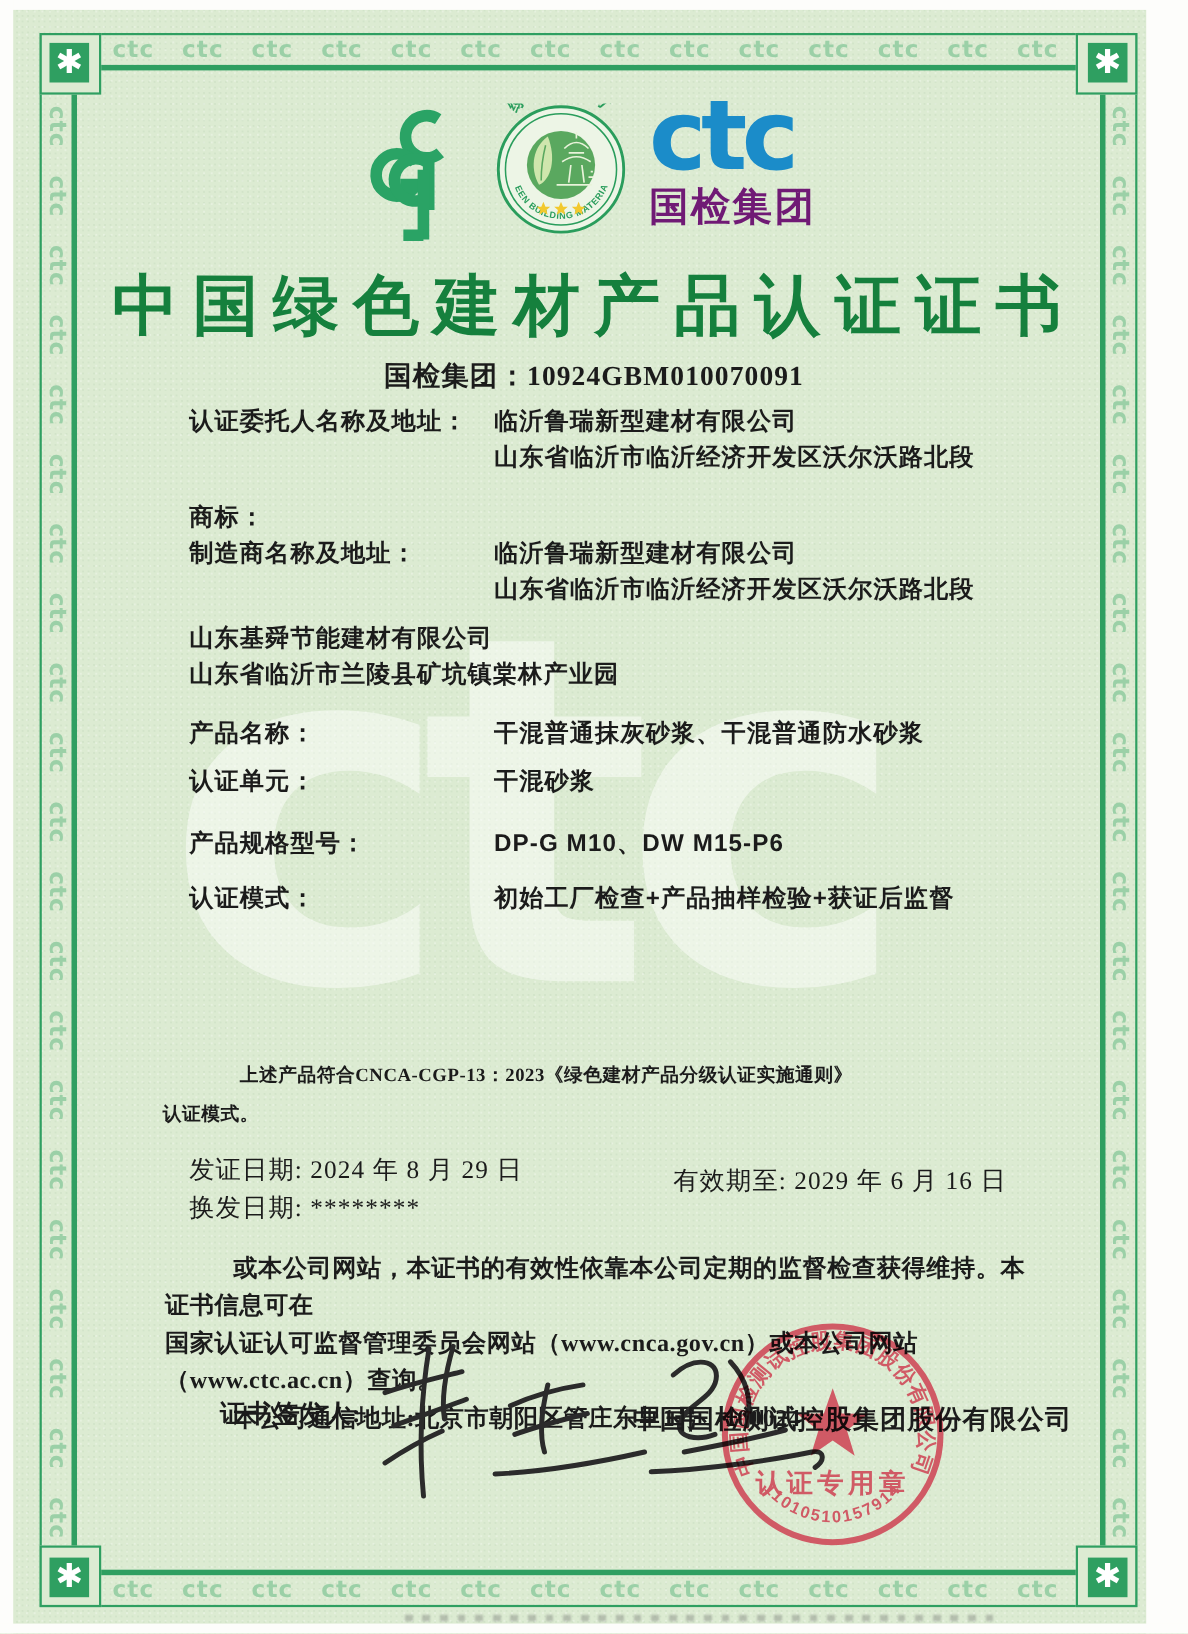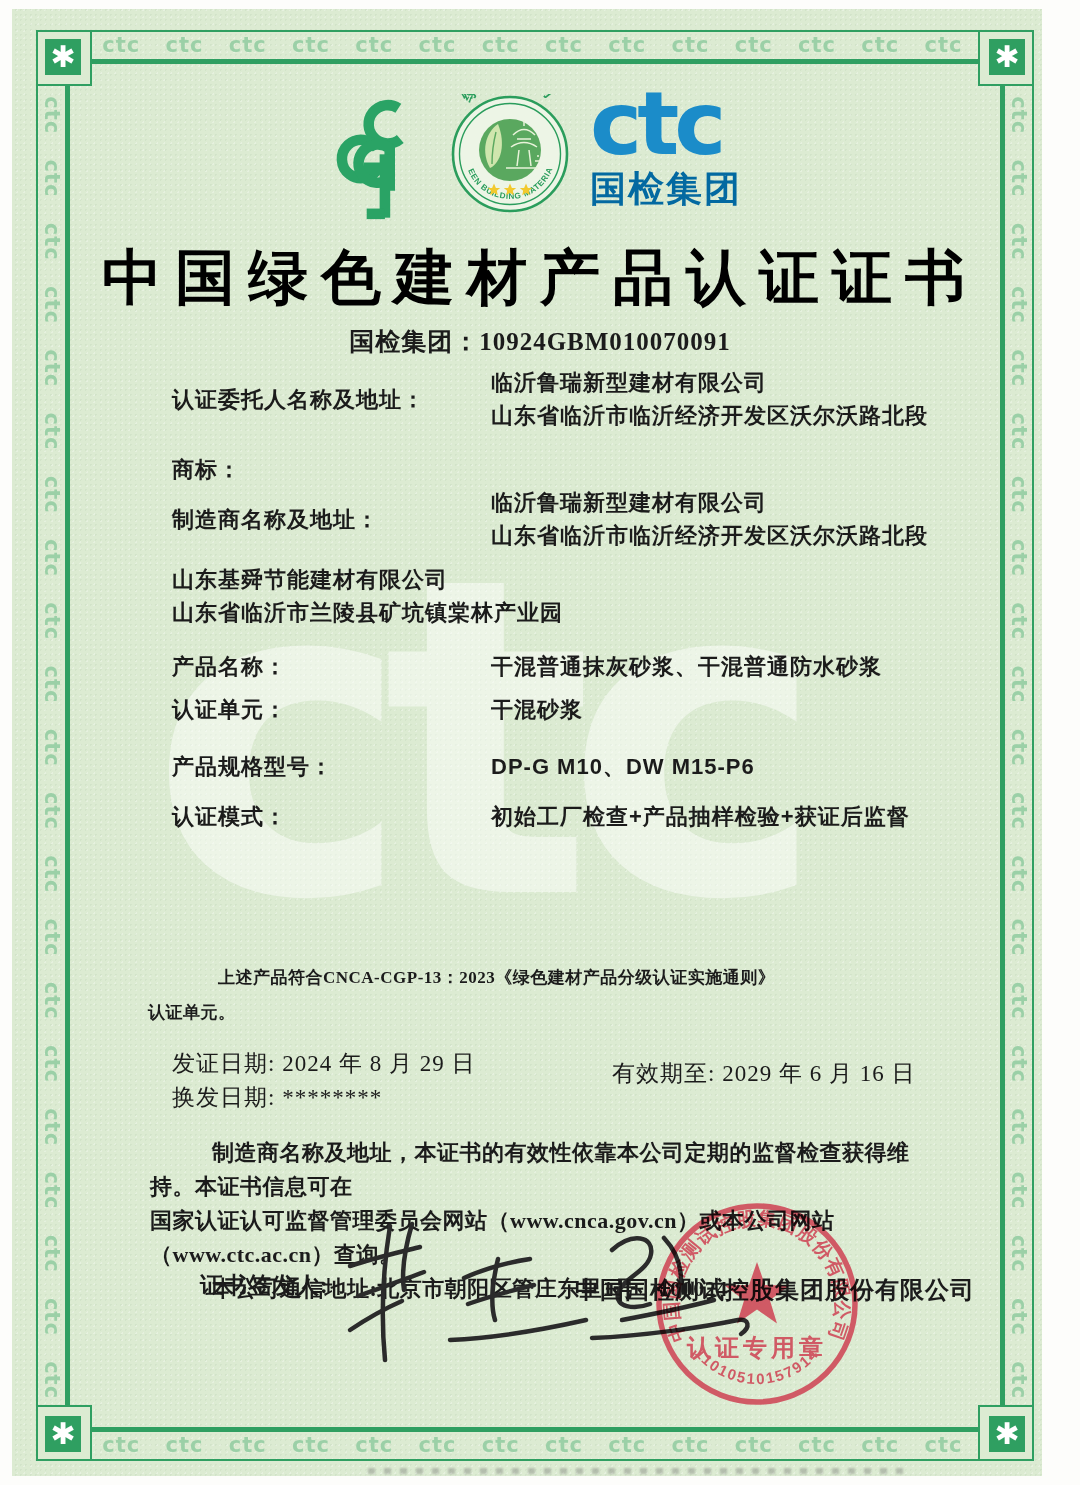--- a/index.html
+++ b/index.html
@@ -54,29 +54,29 @@
              line-height:440px;}
 
   
   .content{position:absolute;left:0;top:0;width:1080px;height:1485px;z-index:4;}
   .gp-logo{left:335px;top:94px;}
   .gbm-badge{left:450px;top:94px;}
   .ctc-logo{left:590px;top:80px;width:170px;text-align:left;}
   .ctc-word{font-family:"DejaVu Sans", sans-serif;font-weight:800;
             font-size:88px;line-height:88px;letter-spacing:-5px;color:#1b8cc9;}
   .ctc-cn{font-family:"DejaVu Sans", sans-serif;font-weight:900;
-          font-size:36px;line-height:38px;letter-spacing:2px;color:#0369a1;margin-top:2px;}
+          font-size:36px;line-height:38px;letter-spacing:2px;color:#701a75;margin-top:2px;}
   .title{left:0;top:238px;width:1080px;text-align:center;
-         font-size:60px;font-weight:bold;letter-spacing:13px;color:#000000;}
+         font-size:60px;font-weight:bold;letter-spacing:13px;color:#15803d;}
   .cert-no{left:0;top:325px;width:1080px;text-align:center;
            font-size:25px;font-weight:bold;letter-spacing:1px;}
 
   
   .fields{left:172px;top:366px;width:760px;}
-  .field-row{display:flex;align-items:center;gap:42px;}
+  .field-row{display:flex;align-items:flex-start;}
   .field-label{flex:0 0 277px;font-size:22px;font-weight:bold;
                line-height:33px;white-space:nowrap;letter-spacing:1px;}
   .field-values{flex:1;}
   .value-line{font-size:22px;font-weight:bold;line-height:33px;letter-spacing:1px;
               font-family:"Liberation Sans", sans-serif;}
   .field-row:nth-child(1){margin-bottom:21px;}
   .field-row:nth-child(2){margin-bottom:0px;}
   .field-row:nth-child(3){margin-bottom:11px;}
   .field-row:nth-child(4){margin-bottom:21px;}
   .field-row:nth-child(5){margin-bottom:10px;}
@@ -249,40 +249,40 @@
       </div>
 
 
   </div>
 
   <div class="abs statement">
 
       <div class="para-line">上述产品符合CNCA-CGP-13：2023《绿色建材产品分级认证实施通则》</div>
 
 
-      <div class="para-line">认证单元。</div>
+      <div class="para-line">认证模式。</div>
 
   </div>
 
   <div class="abs date-item d-issue">
     <span>发证日期:</span>
     <span>2024 年 8 月 29 日</span>
   </div>
   <div class="abs date-item d-reissue">
     <span>换发日期:</span>
     <span>********</span>
   </div>
   <div class="abs date-item d-expiry">
     <span>有效期至:</span>
     <span>2029 年 6 月 16 日</span>
   </div>
 
   <div class="abs notice">
 
-      <div class="para-line">制造商名称及地址，本证书的有效性依靠本公司定期的监督检查获得维持。本证书信息可在</div>
+      <div class="para-line">或本公司网站，本证书的有效性依靠本公司定期的监督检查获得维持。本证书信息可在</div>
 
       <div class="para-line">国家认证认可监督管理委员会网站（www.cnca.gov.cn）或本公司网站（www.ctc.ac.cn）查询。</div>
 
       <div class="para-line">本公司通信地址:北京市朝阳区管庄东里1号　100024</div>
 
   </div>
 
   <div class="abs signer-label">证书签发人:</div>
   <svg class="abs signature" width="470" height="170" viewBox="0 0 470 170">
     <g stroke="#2b2b2b" stroke-width="4.5" fill="none" stroke-linecap="round">

